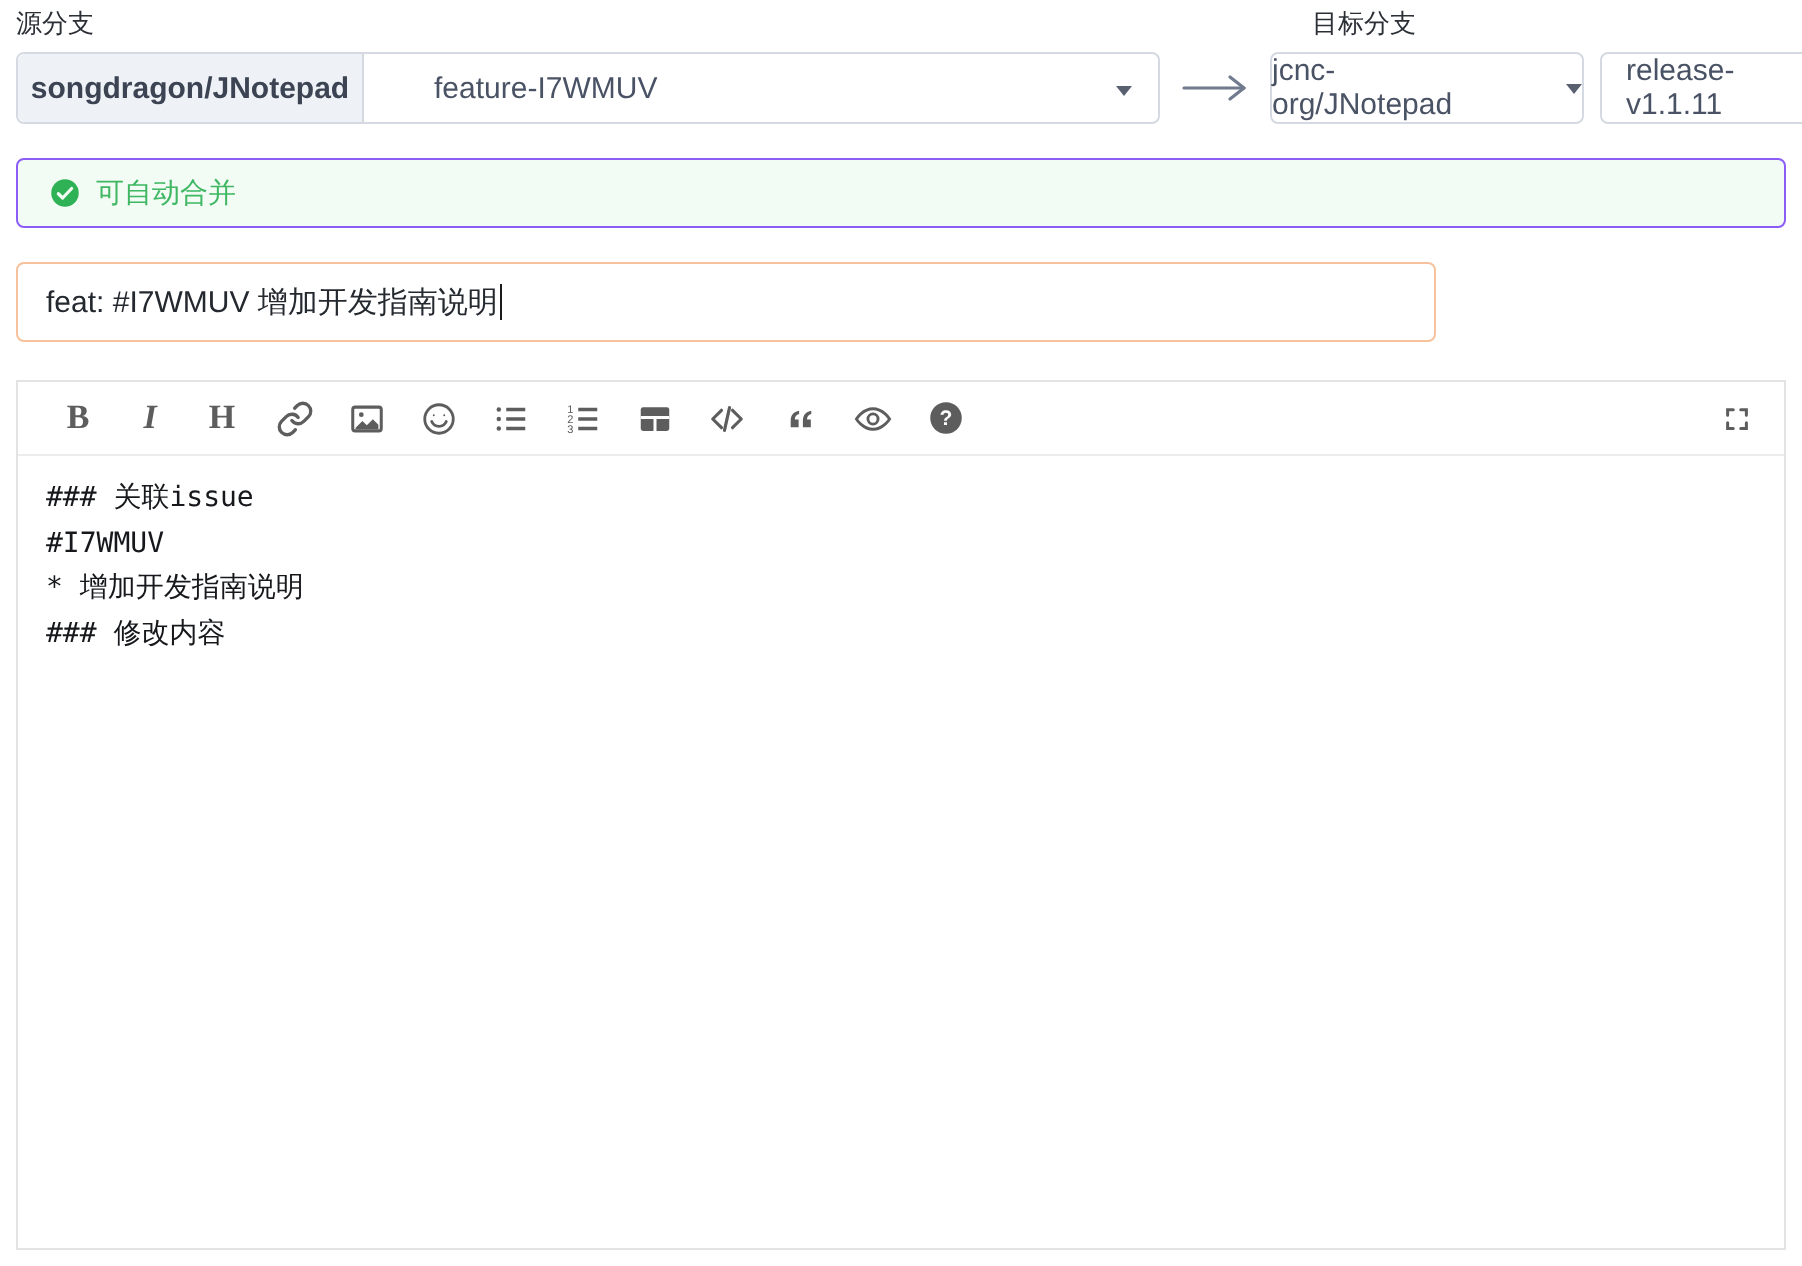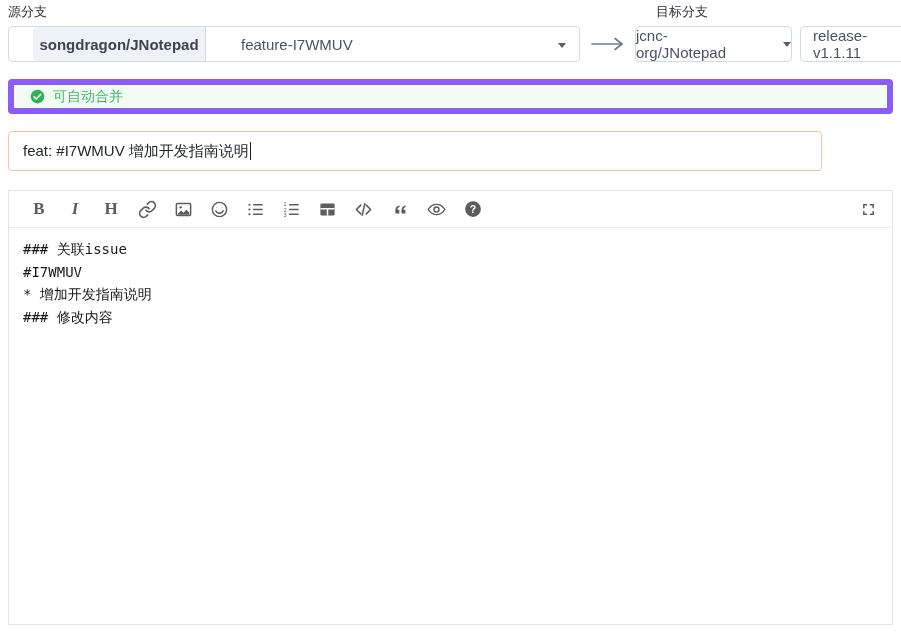--- a/index.html
+++ b/index.html
@@ -15,43 +15,42 @@
   .src-label{left:8px;}
   .tgt-label{left:656px;text-align:right;}
 
   
   .sel{border:1px solid #d5dae2;border-radius:4px;height:36px;top:26px;background:#fff;}
   .src-group{left:8px;width:572px;display:flex;}
   .seg-repo{
     background:#eef1f5;width:172px;display:flex;align-items:center;justify-content:center;
     font-weight:700;color:#3c4453;font-size:15px;border-right:1px solid #d5dae2;
     border-radius:4px 0 0 4px;
-    margin-left:24px;
   }
   .seg-branch{flex:1;display:flex;align-items:center;padding:0 30px 0 15px;
     color:#4a5365;font-size:15px;position:relative;cursor:pointer;margin-left:20px;}
   .seg-branch .caret{position:absolute;right:13px;top:16px;}
   .caret{width:0;height:0;border-left:4px solid transparent;border-right:4px solid transparent;
     border-top:5px solid #596070;display:inline-block;}
   .arrow-wrap{left:586px;top:26px;width:44px;height:36px;display:flex;align-items:center;justify-content:center;color:#717b8e;}
   .tgt-repo{left:635px;width:157px;display:flex;align-items:center;justify-content:center;
     gap:26px;color:#4a5365;font-size:15px;cursor:pointer;}
   .tgt-branch{left:800px;width:120px;display:flex;align-items:center;padding:0 12px;
     color:#4a5365;font-size:15px;cursor:pointer;}
 
   
   .alert{
-    left:8px;top:79px;width:885px;height:35px;border:6px solid #8b5cf6;background:#f2fcf5;
+    left:8px;top:79px;width:885px;height:35px;border:1px solid #8b5cf6;background:#f2fcf5;
     border-radius:4px;display:flex;align-items:center;gap:8px;padding:0 16px;
     color:#3fb763;font-size:14px;
   }
 
   
   .title-field{
-    left:8px;top:131px;width:814px;height:40px;border:1px solid #f6c29c;border-radius:4px;
+    left:8px;top:131px;width:710px;height:40px;border:1px solid #f6c29c;border-radius:4px;
     display:flex;align-items:center;padding:0 14px;font-size:15px;color:#24292f;background:#fff;
     cursor:text;
     text-align:right;
   }
   .text-caret{display:inline-block;width:1px;height:18px;background:#1b1b1b;margin-left:1px;vertical-align:-3px;}
 
   
   .editor{left:8px;top:190px;width:885px;height:435px;border:1px solid #e3e3e3;background:#fff;}
   .toolbar{height:36px;border-bottom:1px solid #ececec;display:flex;align-items:center;
     padding:0 14px 0 20px;}

